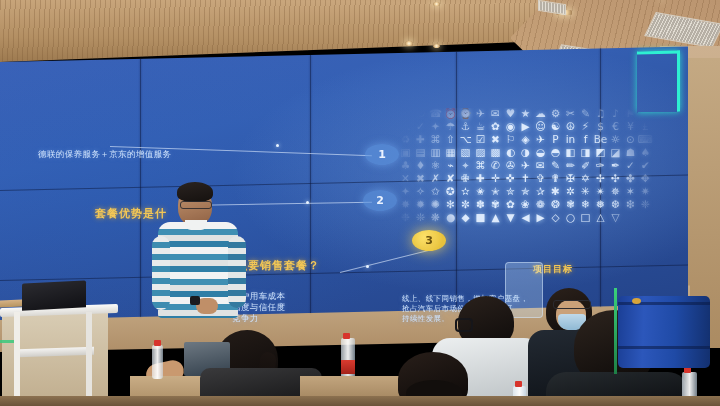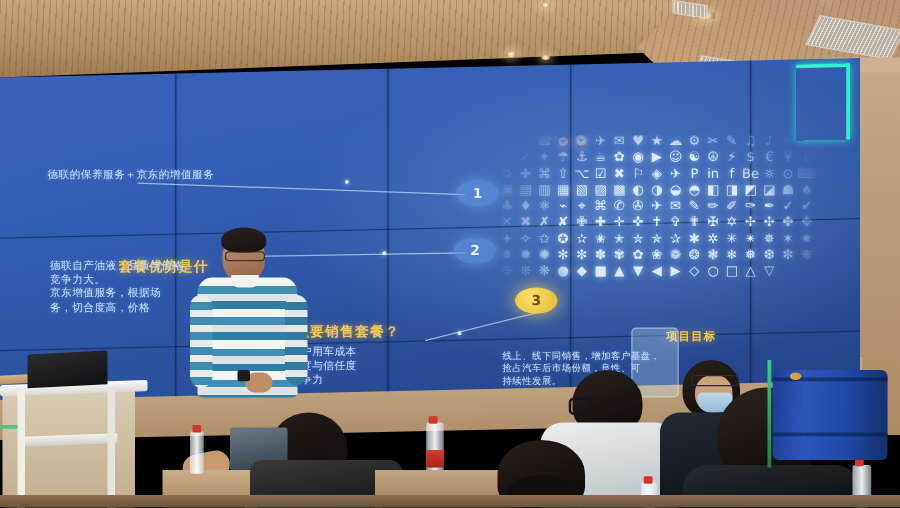--- a/index.html
+++ b/index.html
@@ -39,21 +39,21 @@
   .corner-accent{position:absolute;right:8px;top:4px;width:40px;height:58px;
     border-top:3px solid #2ef0d2;border-right:3px solid #2ef0d2;
     box-shadow:0 0 7px rgba(46,240,210,.85);}
 
   
   .gold{color:#f3c756;font-weight:bold;text-shadow:0 0 5px rgba(230,175,50,.75);}
   .body-t{color:#cfe2fb;text-shadow:0 0 4px rgba(120,170,240,.6);line-height:1.32;}
   .slide-title{position:absolute;letter-spacing:8px;}
   .blk{position:absolute;}
   .blk .h{font-size:11px;letter-spacing:1px;}
-  .blk .b{font-size:8.5px;letter-spacing:.4px;margin-top:3px;}
+  .blk .b{font-size:8.5px;letter-spacing:.4px;margin-top:17px;}
 
   .num{position:absolute;width:34px;height:21px;border-radius:50%;
     display:flex;align-items:center;justify-content:center;
     font-size:11px;font-weight:bold;}
   .num.blue{background:rgba(96,150,225,.62);color:#eaf2ff;
     box-shadow:0 0 9px rgba(120,175,245,.55);}
   .num.gold{background:radial-gradient(circle at 40% 35%,#ffe56f,#e8c23c 70%);
     color:#6b5410;box-shadow:0 0 14px rgba(250,215,90,.8);}
   .lead{position:absolute;height:1px;background:rgba(225,238,255,.62);
     transform-origin:left center;}
@@ -124,26 +124,20 @@
 
   <div class="blk" style="left:38px;top:132px;">
     <div class="b body-t">德联的保养服务＋京东的增值服务</div>
   </div>
   <div class="lead" style="left:110px;top:146px;width:262px;transform:rotate(2.0deg);"></div>
   <div class="node" style="left:276px;top:144px;"></div>
   <div class="num blue" style="left:365px;top:144px;">1</div>
 
   <div class="blk" style="left:95px;top:206px;">
     <div class="h gold">套餐优势是什</div>
-  </div>
-  <div class="blk" style="left:40px;top:205px;width:150px;">
-    <div class="b body-t" style="white-space:pre-line;">德联自产油液，品质与价格
-竞争力大。
-京东增值服务，根据场
-务，切合度高，价格</div>
   </div>
   <div class="lead" style="left:186px;top:205px;width:186px;transform:rotate(-1deg);"></div>
   <div class="node" style="left:306px;top:201px;"></div>
   <div class="num blue" style="left:363px;top:190px;">2</div>
 
   <div class="blk" style="left:236px;top:258px;">
     <div class="h gold">么要销售套餐？</div>
   </div>
   <div class="blk" style="left:232px;top:274px;width:120px;">
     <div class="b body-t" style="white-space:pre-line;">客户用车成本

